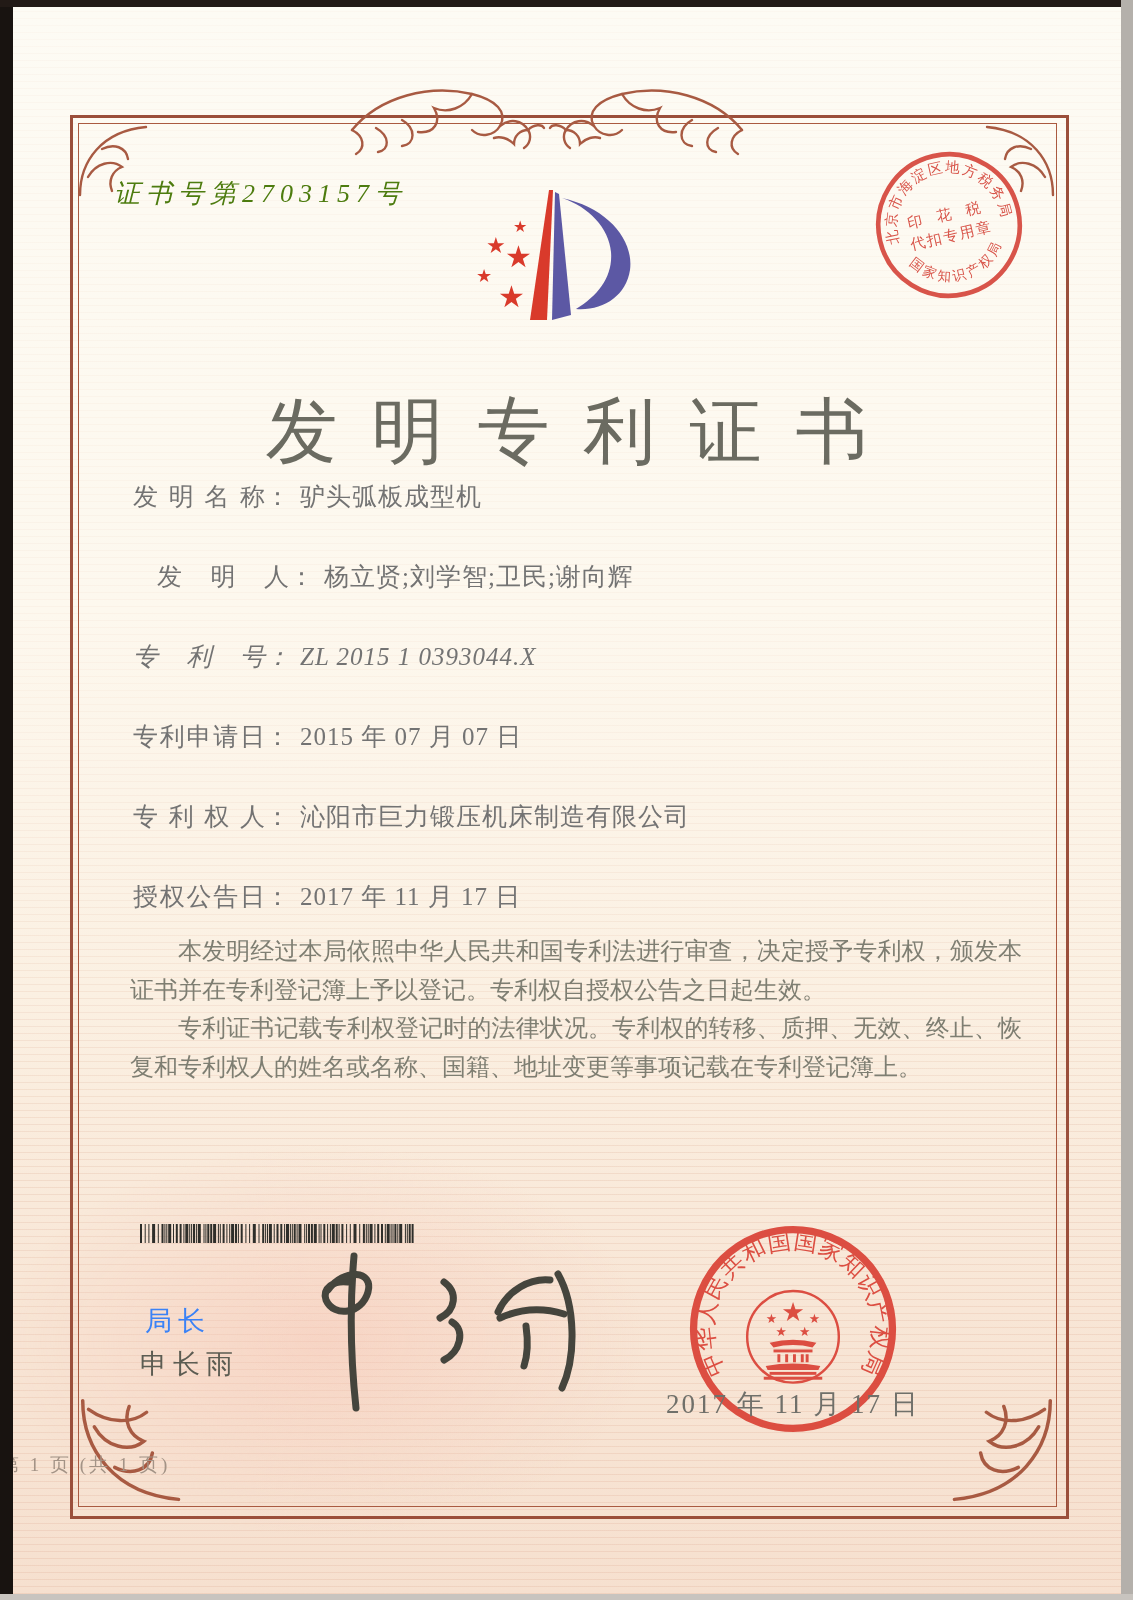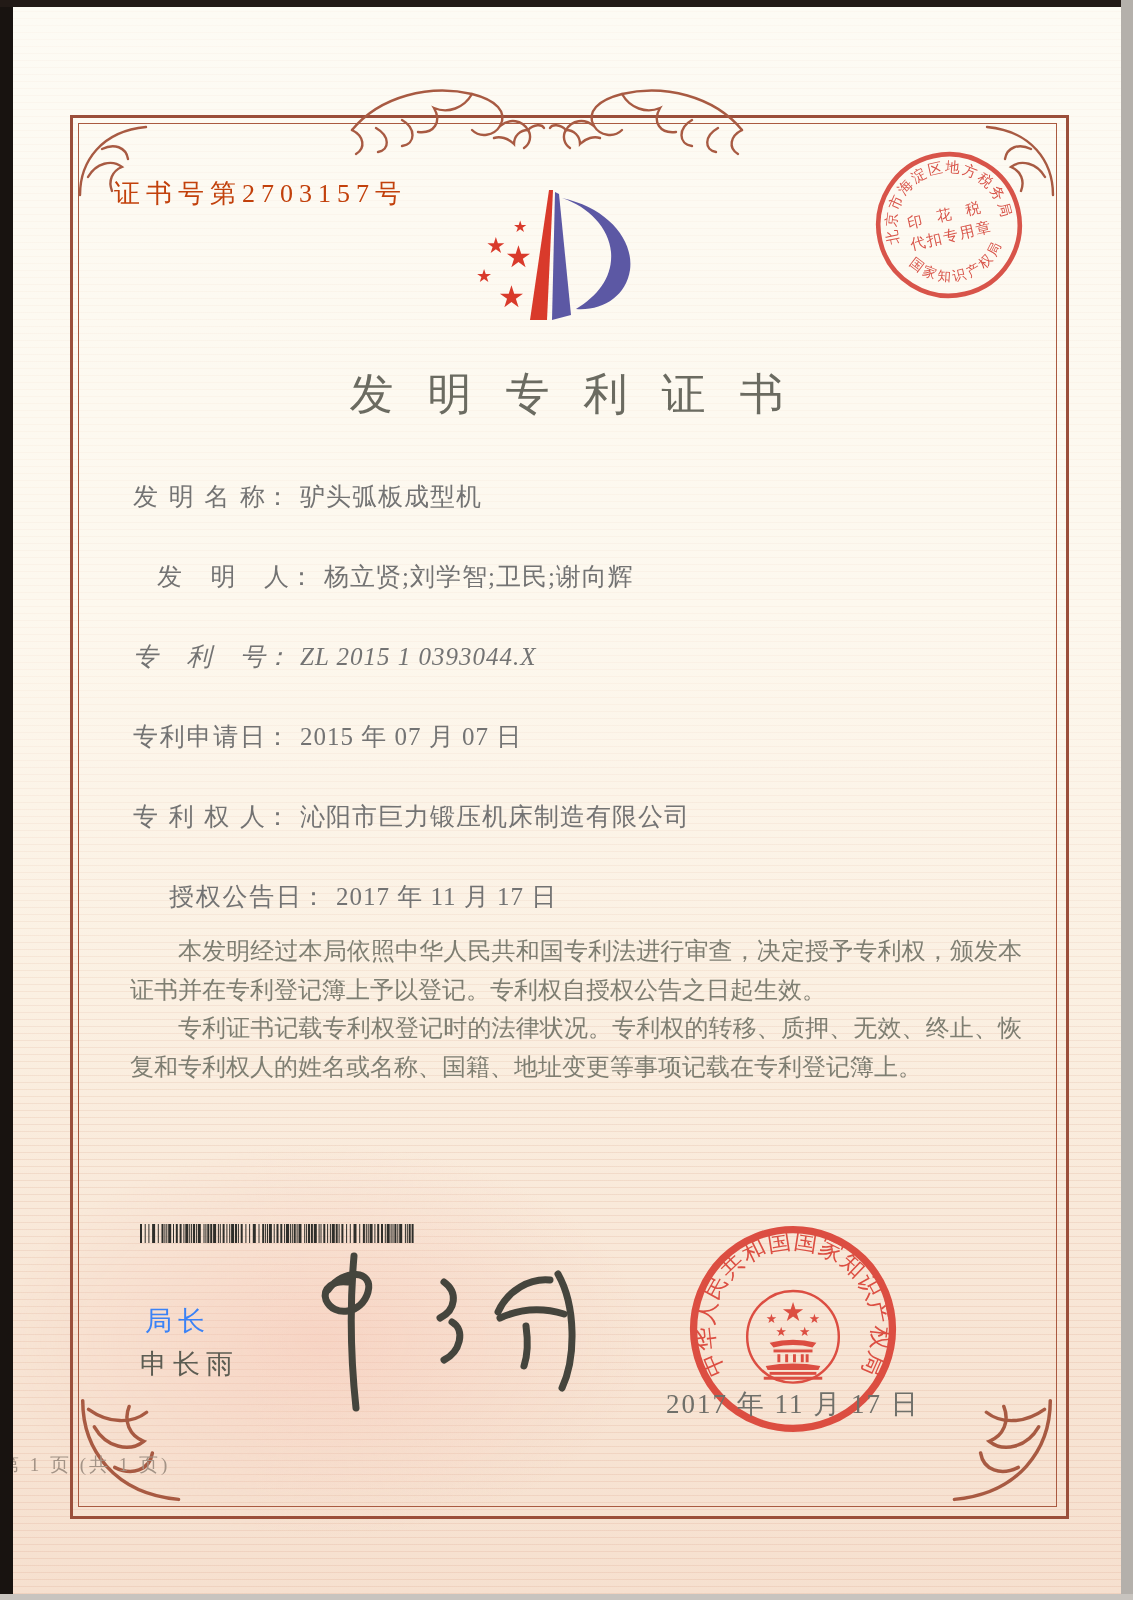--- a/index.html
+++ b/index.html
@@ -18,22 +18,22 @@
       radial-gradient(460px 280px at 28% 84%, rgba(246,196,180,0.50), rgba(246,196,180,0) 70%),
       repeating-linear-gradient(0deg, rgba(198,120,88,0.13) 0 1px, rgba(198,120,88,0) 1px 7px);
     -webkit-mask-image:linear-gradient(180deg, rgba(0,0,0,0.25) 0%, rgba(0,0,0,0.35) 45%, #000 72%, #000 100%);
     mask-image:linear-gradient(180deg, rgba(0,0,0,0.25) 0%, rgba(0,0,0,0.35) 45%, #000 72%, #000 100%);}
   
   .frame-outer{position:absolute;left:70px;top:115px;width:993px;height:1398px;border:3px solid #9b4f3b;}
   .frame-inner{position:absolute;left:78px;top:123px;width:977px;height:1382px;border:1px solid #aa5a41;}
   .ornament{position:absolute;pointer-events:none;}
   .ornament path{fill:none;stroke:#a85a42;stroke-width:2.4;stroke-linecap:round;}
   
-  .cert-no{position:absolute;left:114px;top:176px;font-size:26px;letter-spacing:6px;color:#c2410c;}
-  .title{position:absolute;left:0;top:336px;width:1133px;text-align:center;font-size:44px;
+  .cert-no{position:absolute;left:114px;top:176px;font-size:26px;letter-spacing:6px;color:#4d7c0f;font-style:italic;}
+  .title{position:absolute;left:0;top:336px;width:1133px;text-align:center;font-size:72px;
     letter-spacing:34px;text-indent:34px;color:#6b6b61;font-weight:normal;}
   .field{position:absolute;left:133px;font-size:25px;color:#737373;white-space:nowrap;}
   .flabel{display:inline-block;width:132px;text-align:justify;text-align-last:justify;}
   .fcolon{display:inline-block;margin-right:10px;}
   .fvalue{letter-spacing:1px;}
   .body-text{position:absolute;left:130px;top:932px;width:892px;font-size:24px;line-height:38.6px;
     color:#7e7e72;text-align:justify;}
   .body-text p{margin:0;text-indent:2em;}
   .signer-role{position:absolute;left:145px;top:1303px;font-size:27px;letter-spacing:6px;color:#3b82f6;}
   .signer-name{position:absolute;left:140px;top:1346px;font-size:27px;letter-spacing:6px;color:#5c5c52;}
@@ -139,21 +139,21 @@
   </div>
   <div class="field" style="top:640px;font-style:italic;">
     <span class="flabel">专利号</span><span class="fcolon">：</span><span class="fvalue">ZL 2015 1 0393044.X</span>
   </div>
   <div class="field" style="top:720px;">
     <span class="flabel">专利申请日</span><span class="fcolon">：</span><span class="fvalue">2015 年 07 月 07 日</span>
   </div>
   <div class="field" style="top:800px;">
     <span class="flabel">专利权人</span><span class="fcolon">：</span><span class="fvalue">沁阳市巨力锻压机床制造有限公司</span>
   </div>
-  <div class="field" style="top:880px;margin-left:36px;">
+  <div class="field" style="top:880px;">
     <span class="flabel">授权公告日</span><span class="fcolon">：</span><span class="fvalue">2017 年 11 月 17 日</span>
   </div>
 
   <div class="body-text">
     <p>本发明经过本局依照中华人民共和国专利法进行审查，决定授予专利权，颁发本证书并在专利登记簿上予以登记。专利权自授权公告之日起生效。</p>
     <p>专利证书记载专利权登记时的法律状况。专利权的转移、质押、无效、终止、恢复和专利权人的姓名或名称、国籍、地址变更等事项记载在专利登记簿上。</p>
   </div>
 
   <svg class="barcode" id="barcode-svg" viewBox="0 0 280 19" preserveAspectRatio="none">
       <rect x="0" y="0" width="2" height="19" fill="#2e2e2a"></rect>

